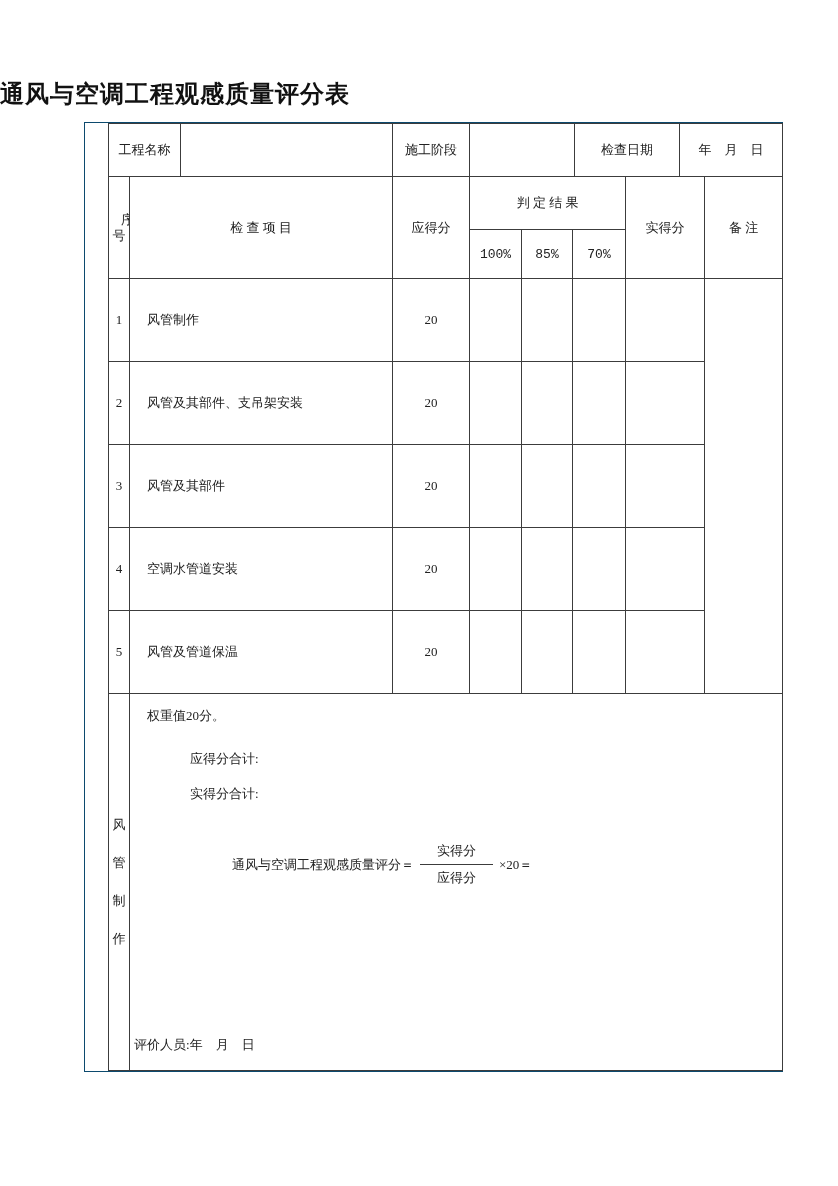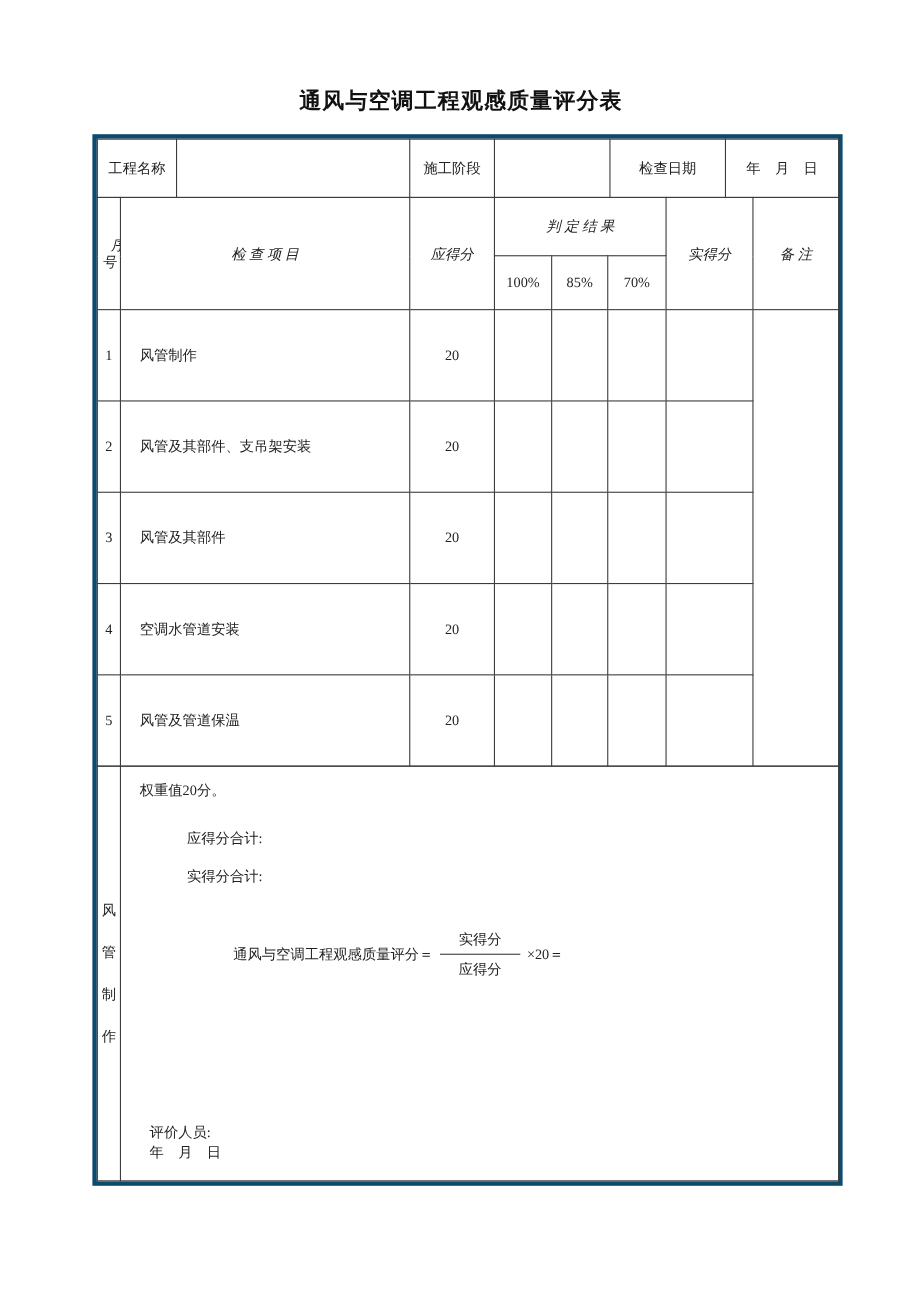--- a/index.html
+++ b/index.html
@@ -14,55 +14,55 @@
     background: #ffffff;
     font-family: "Liberation Serif", serif;
     color: #222222;
     font-size: 13px;
   }
   .doc-title {
     position: absolute;
     top: 78px;
     left: 0;
     width: 100%;
-    text-align: center;
     font-family: "Liberation Sans", sans-serif;
     font-weight: bold;
-    font-size: 20px;
+    font-size: 24px;
     letter-spacing: 1px;
     color: #111111;
   }
   .sheet {
     position: absolute;
     left: 84px;
     top: 122px;
     width: 674px;
-    border: 4px solid #0c4a6e;
+    border: 1px solid #0c4a6e;
+    padding-left: 23px;
   }
   table {
     border-collapse: collapse;
     table-layout: fixed;
     width: 674px;
     font-size: 13px;
     color: #222222;
   }
   table + table { margin-top: -1px; }
   td {
     border: 1px solid #3c3c3c;
     padding: 0;
     text-align: center;
     vertical-align: middle;
     overflow: hidden;
     background: #ffffff;
   }
   td.left { text-align: left; padding-left: 17px; border-radius: 19px; }
   tr.r-info1 td { height: 52px; }
   tr.r-info2 td { height: 45px; }
-  tr.r-head1 td { height: 52px; font-style: italic; }
-  tr.r-head2 td { height: 48px; }
+  tr.r-head1 td { height: 52px; }
+  tr.r-head2 td { height: 48px; font-family: Liberation Mono, monospace; }
   tr.r-data td { height: 82px; }
   tr.r-result td { height: 376px; }
   .vstack {
     line-height: 16px;
     word-break: break-all;
     margin-left: 12px;
   }
   .vstack-wide {
     line-height: 38px;
     word-break: break-all;
@@ -89,27 +89,26 @@
     display: block;
     padding: 2px 17px 4px;
     border-bottom: 1px solid #3c3c3c;
   }
   .fraction .den {
     display: block;
     padding: 4px 17px 2px;
   }
   .result-footer {
     position: absolute;
-    left: 26px;
+    left: 4px;
     right: 50px;
     bottom: 16px;
     display: flex;
     justify-content: flex-start;
     align-items: baseline;
-    flex-direction: column;
   }
 </style>
 </head>
 <body>
 
 <div class="page">
 
   <div class="doc-title">通风与空调工程观感质量评分表</div>
 
   <div class="sheet">

